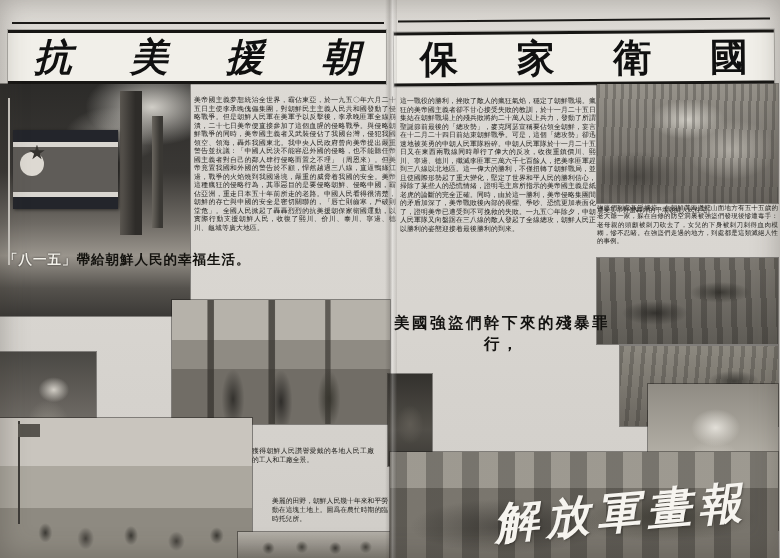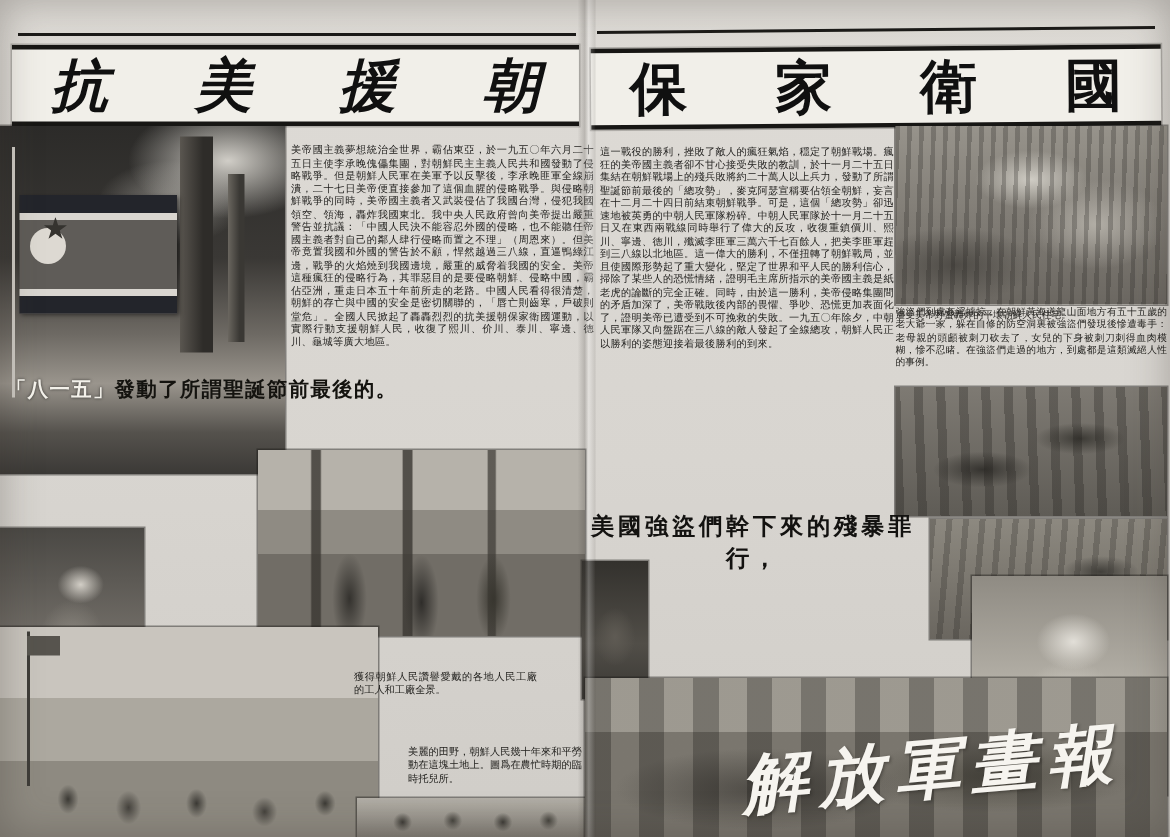--- a/index.html
+++ b/index.html
@@ -118,24 +118,24 @@
       repeating-linear-gradient(90deg,rgba(38,36,32,.38) 0 17px,rgba(104,100,92,.18) 17px 36px),
       radial-gradient(120px 34px at 30% 70%,#4a4742,rgba(74,71,66,0) 80%),
       radial-gradient(120px 30px at 70% 62%,#555249,rgba(85,82,73,0) 80%),
       linear-gradient(180deg,#a9a59c 0 34%,#7e7a72 34% 100%);}
   
   .flag-caption{position:absolute;left:4px;top:251px;width:330px;z-index:6;
     font-size:13.5px;font-weight:bold;letter-spacing:1px;}
   .flag-caption .bracket{color:#f3f1ea;text-shadow:0 0 2px rgba(0,0,0,.7);font-family:Liberation Serif, serif;}
   .flag-caption .rest{color:#14130f;}
   .slogan{position:absolute;left:384px;top:313px;width:236px;z-index:6;text-align:center;
-    font-weight:900;color:#131210;margin-top:28px;}
+    font-weight:900;color:#131210;}
   .slogan-l1{font-size:15.5px;letter-spacing:2.5px;margin-bottom:9px;}
   .slogan-l2{font-size:15.5px;letter-spacing:3px;}
-  .cap-factory{left:236px;top:447px;width:122px;}
+  .cap-factory{left:252px;top:447px;width:122px;}
   .cap-nursery{left:272px;top:497px;width:116px;}
   .cap-ruins{left:597px;top:206px;width:181px;line-height:8px;font-size:6.5px;}
   .cap-atrocity{left:597px;top:204px;width:181px;height:41px;overflow:hidden;font-size:6.5px;line-height:8.3px;}
   .cap-refugee{left:425px;top:393px;width:152px;height:44px;overflow:hidden;font-size:6.5px;line-height:8.5px;}
   .masthead{position:absolute;left:494px;top:482px;width:286px;z-index:8;
     font-size:44px;font-weight:bold;font-style:italic;color:#f6f4ef;
     letter-spacing:7px;transform:rotate(-5deg);
     text-shadow:1px 1px 2px rgba(40,38,34,.45);white-space:nowrap;}
 </style>
 </head>
@@ -159,21 +159,21 @@
     <div class="flag-pole"></div>
     <div class="dprk-flag">
       <div class="flag-circle"></div>
       <div class="flag-star"></div>
     </div>
   </div>
 
   <div class="article article-left">美帝國主義夢想統治全世界，霸佔東亞，於一九五〇年六月二十五日主使李承晚傀儡集團，對朝鮮民主主義人民共和國發動了侵略戰爭。但是朝鮮人民軍在美軍予以反擊後，李承晚匪軍全線崩潰，二十七日美帝便直接參加了這個血腥的侵略戰爭。與侵略朝鮮戰爭的同時，美帝國主義者又武裝侵佔了我國台灣，侵犯我國領空、領海，轟炸我國東北。我中央人民政府曾向美帝提出嚴重警告並抗議：「中國人民決不能容忍外國的侵略，也不能聽任帝國主義者對自己的鄰人肆行侵略而置之不理」（周恩來）。但美帝竟置我國和外國的警告於不顧，悍然越過三八線，直逼鴨綠江邊，戰爭的火焰燒到我國邊境，嚴重的威脅着我國的安全。美帝這種瘋狂的侵略行為，其罪惡目的是要侵略朝鮮、侵略中國，霸佔亞洲，重走日本五十年前所走的老路。中國人民看得很清楚，朝鮮的存亡與中國的安全是密切關聯的，「唇亡則齒寒，戶破則堂危」。全國人民掀起了轟轟烈烈的抗美援朝保家衛國運動，以實際行動支援朝鮮人民，收復了熙川、价川、泰川、寧邊、德川、龜城等廣大地區。</div>
 
   <div class="flag-caption">
-    <span class="bracket">「八一五」</span><span class="rest">發動了所謂聖誕節前最後的。</span>
+    <span class="bracket">「八一五」</span><span class="rest">帶給朝鮮人民的幸福生活。</span>
   </div>
 
   <div class="photo photo-industry"></div>
   <div class="photo photo-mother-child"></div>
   <div class="photo photo-field">
     <div class="field-pole"></div>
     <div class="field-flag"></div>
   </div>
   <div class="photo photo-nursery"></div>
 

